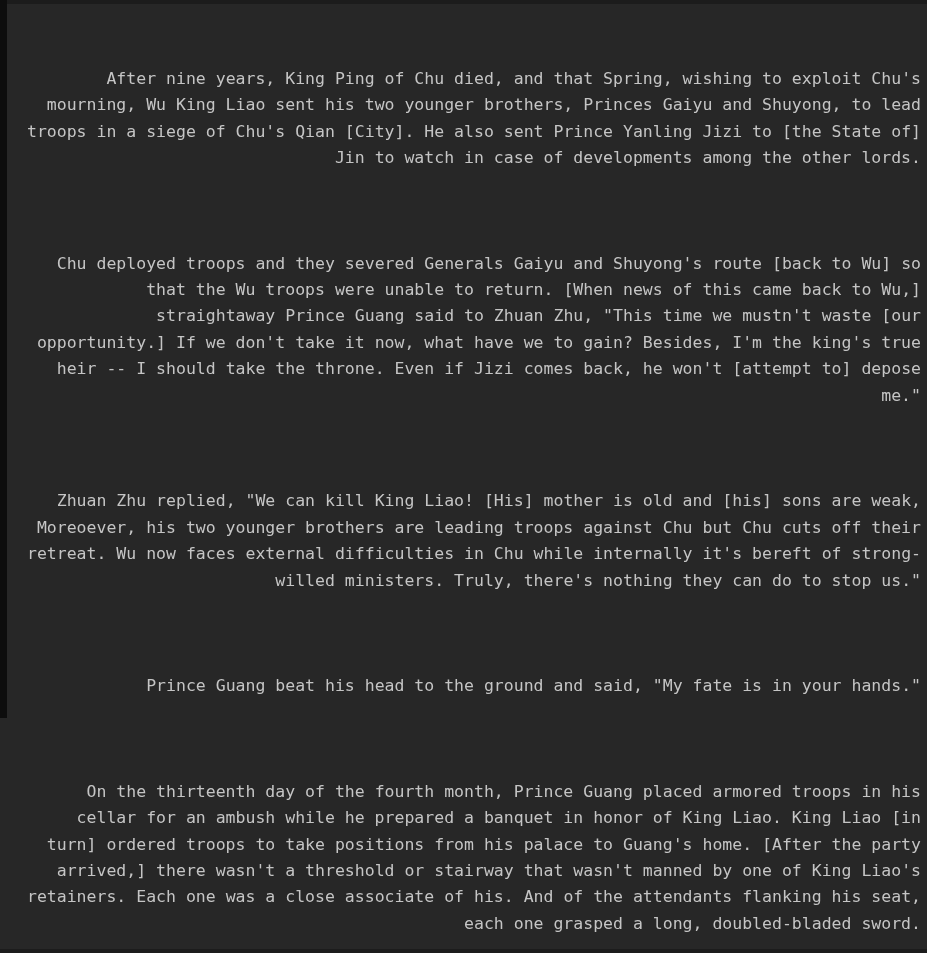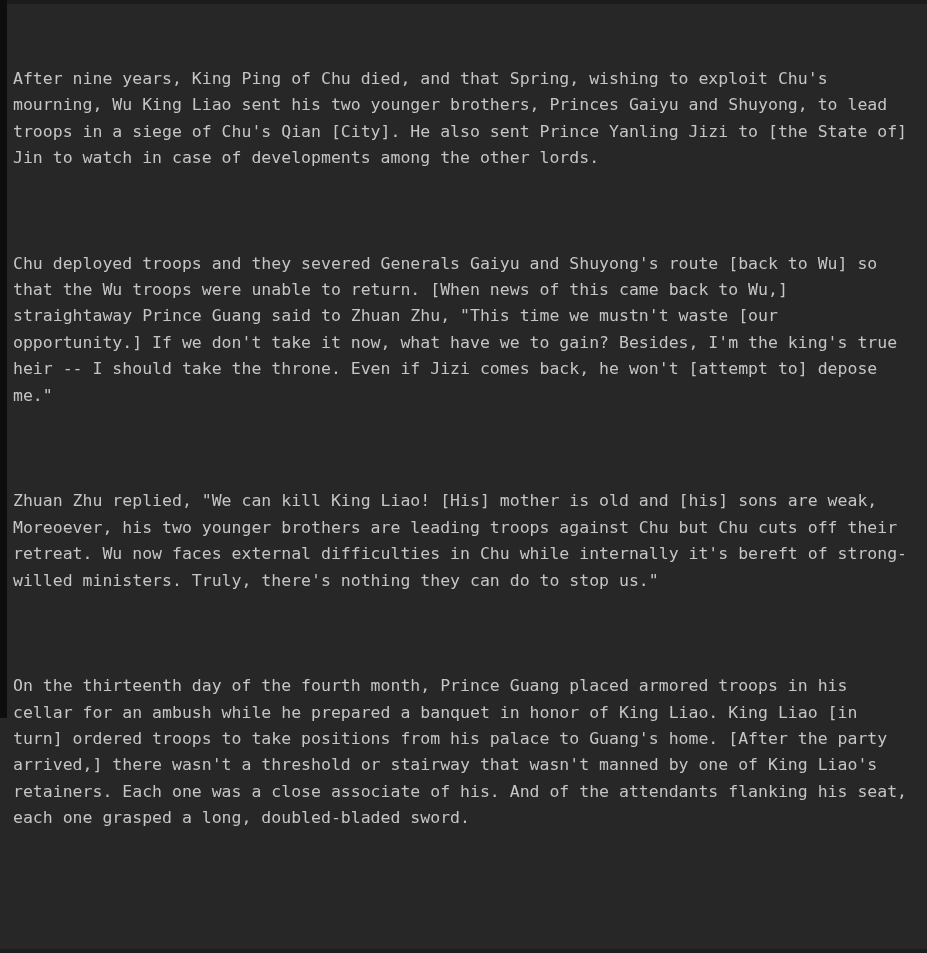--- a/index.html
+++ b/index.html
@@ -40,21 +40,21 @@
     left: 13px;
     top: 13px;
     right: 6px;
     font-family: "DejaVu Sans Mono", "Liberation Mono", monospace;
     font-size: 16.5px;
     line-height: 26.4px;
     color: var(--fg);
     white-space: pre;
     z-index: 1;
   }
-  .para { margin: 0 0 26.4px 0; }
+  .para { margin: 0 0 26.4px 0; text-align: right; }
   .para:last-child { margin-bottom: 2px; }
 </style>
 </head>
 <body>
 
 <div class="screen">
   <div class="edge top"></div>
   <div class="scroll-thumb"></div>
   <div class="content">
     <div class="para">After nine years, King Ping of Chu died, and that Spring, wishing to exploit Chu's
@@ -64,20 +64,21 @@
     <div class="para">Chu deployed troops and they severed Generals Gaiyu and Shuyong's route [back to Wu] so
 that the Wu troops were unable to return. [When news of this came back to Wu,]
 straightaway Prince Guang said to Zhuan Zhu, "This time we mustn't waste [our
 opportunity.] If we don't take it now, what have we to gain? Besides, I'm the king's true
 heir -- I should take the throne. Even if Jizi comes back, he won't [attempt to] depose
 me."</div>
     <div class="para">Zhuan Zhu replied, "We can kill King Liao! [His] mother is old and [his] sons are weak,
 Moreoever, his two younger brothers are leading troops against Chu but Chu cuts off their
 retreat. Wu now faces external difficulties in Chu while internally it's bereft of strong-
 willed ministers. Truly, there's nothing they can do to stop us."</div>
+    <div class="para">Prince Guang beat his head to the ground and said, "My fate is in your hands."</div>
     <div class="para">On the thirteenth day of the fourth month, Prince Guang placed armored troops in his
 cellar for an ambush while he prepared a banquet in honor of King Liao. King Liao [in
 turn] ordered troops to take positions from his palace to Guang's home. [After the party
 arrived,] there wasn't a threshold or stairway that wasn't manned by one of King Liao's
 retainers. Each one was a close associate of his. And of the attendants flanking his seat,
 each one grasped a long, doubled-bladed sword.</div>
     
   </div>
   <div class="edge bottom"></div>
 </div>

